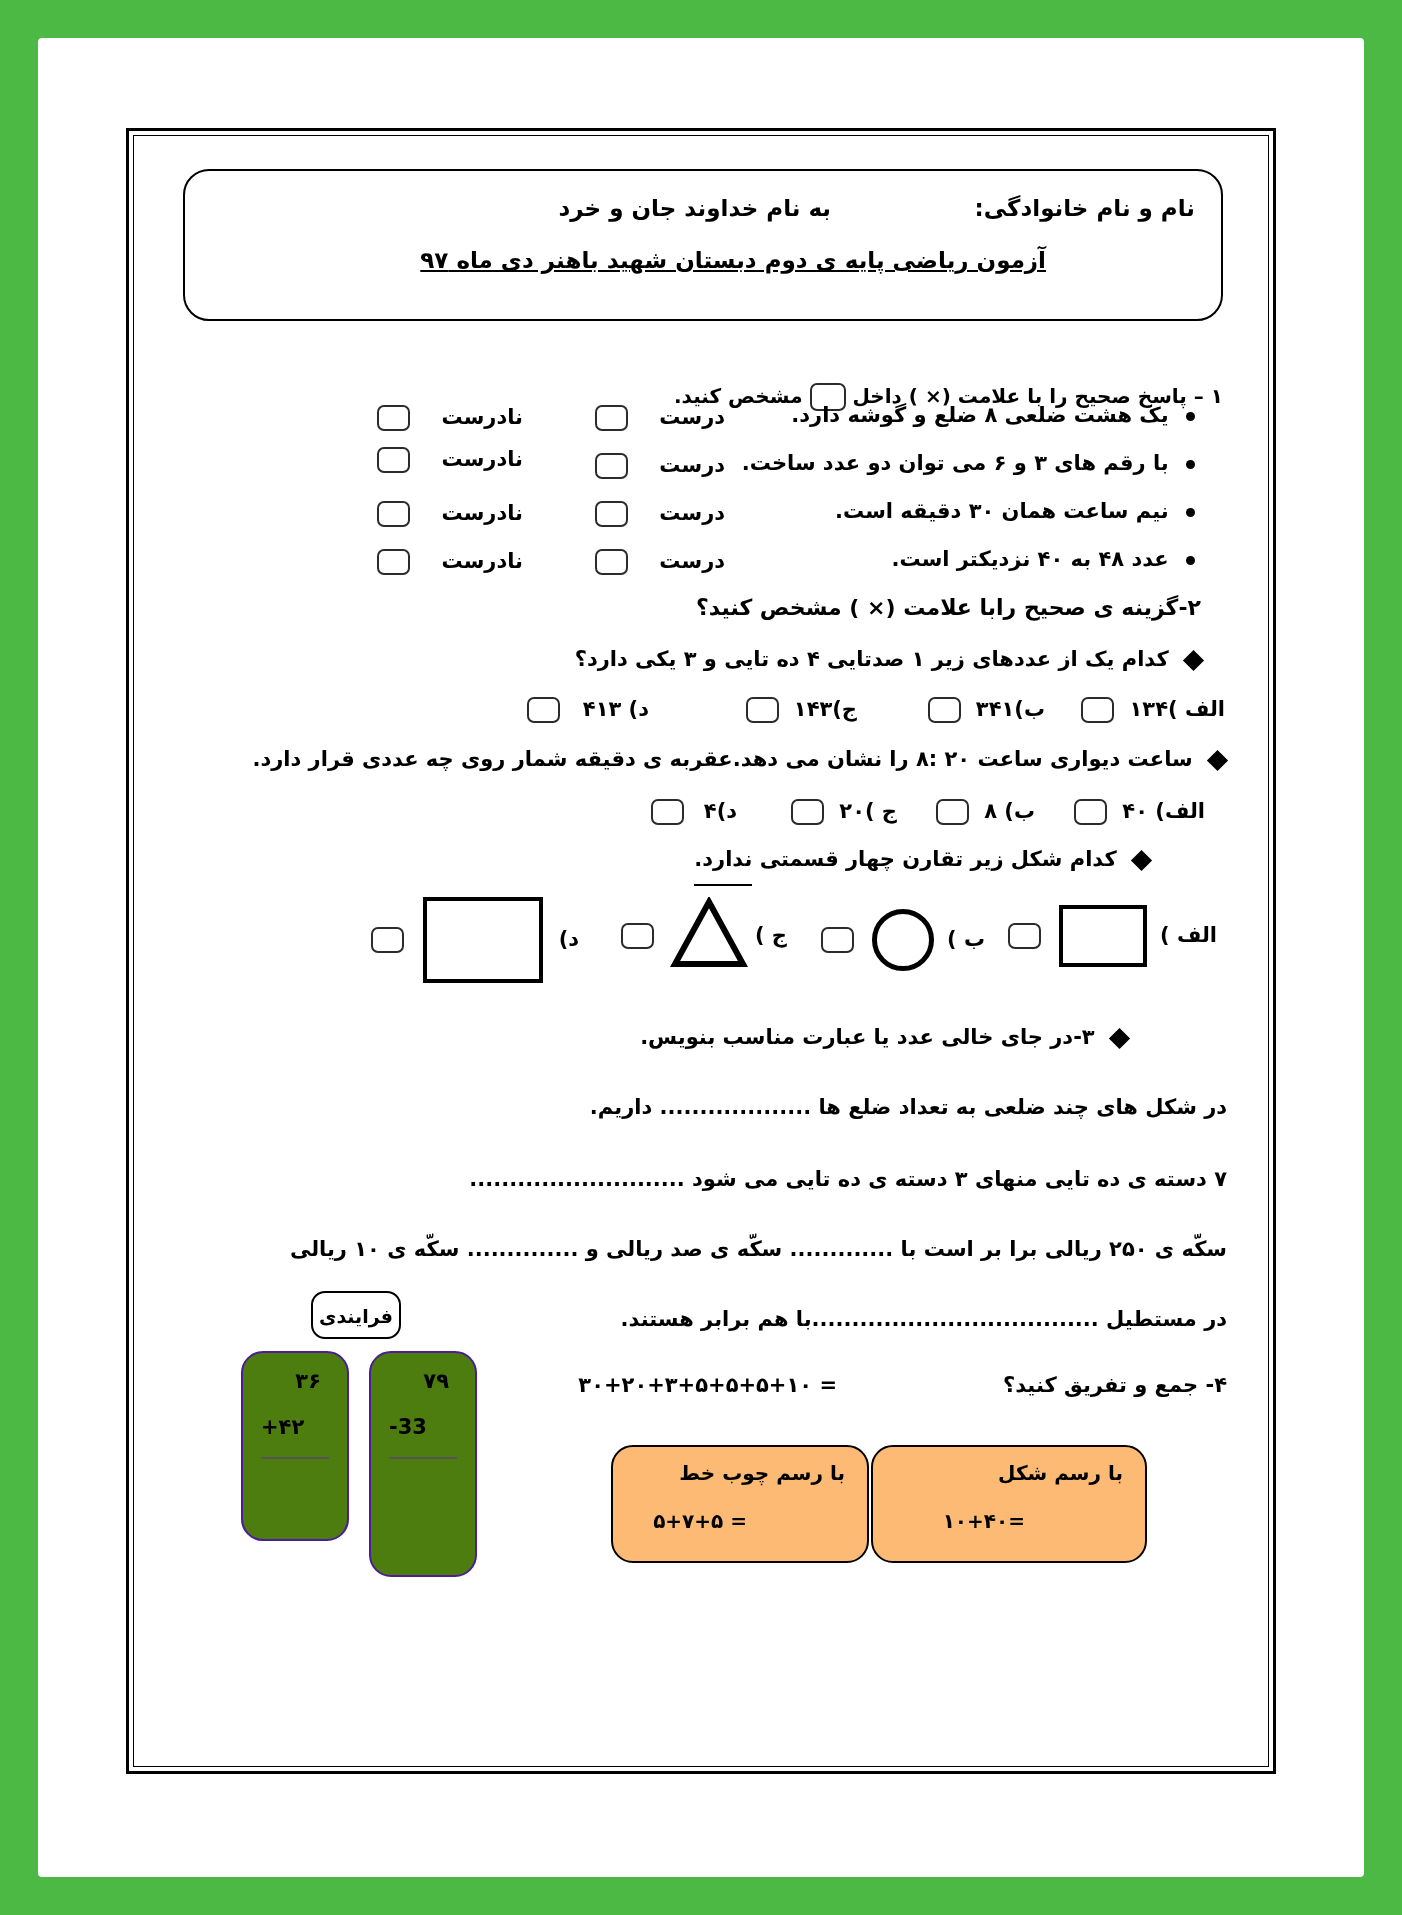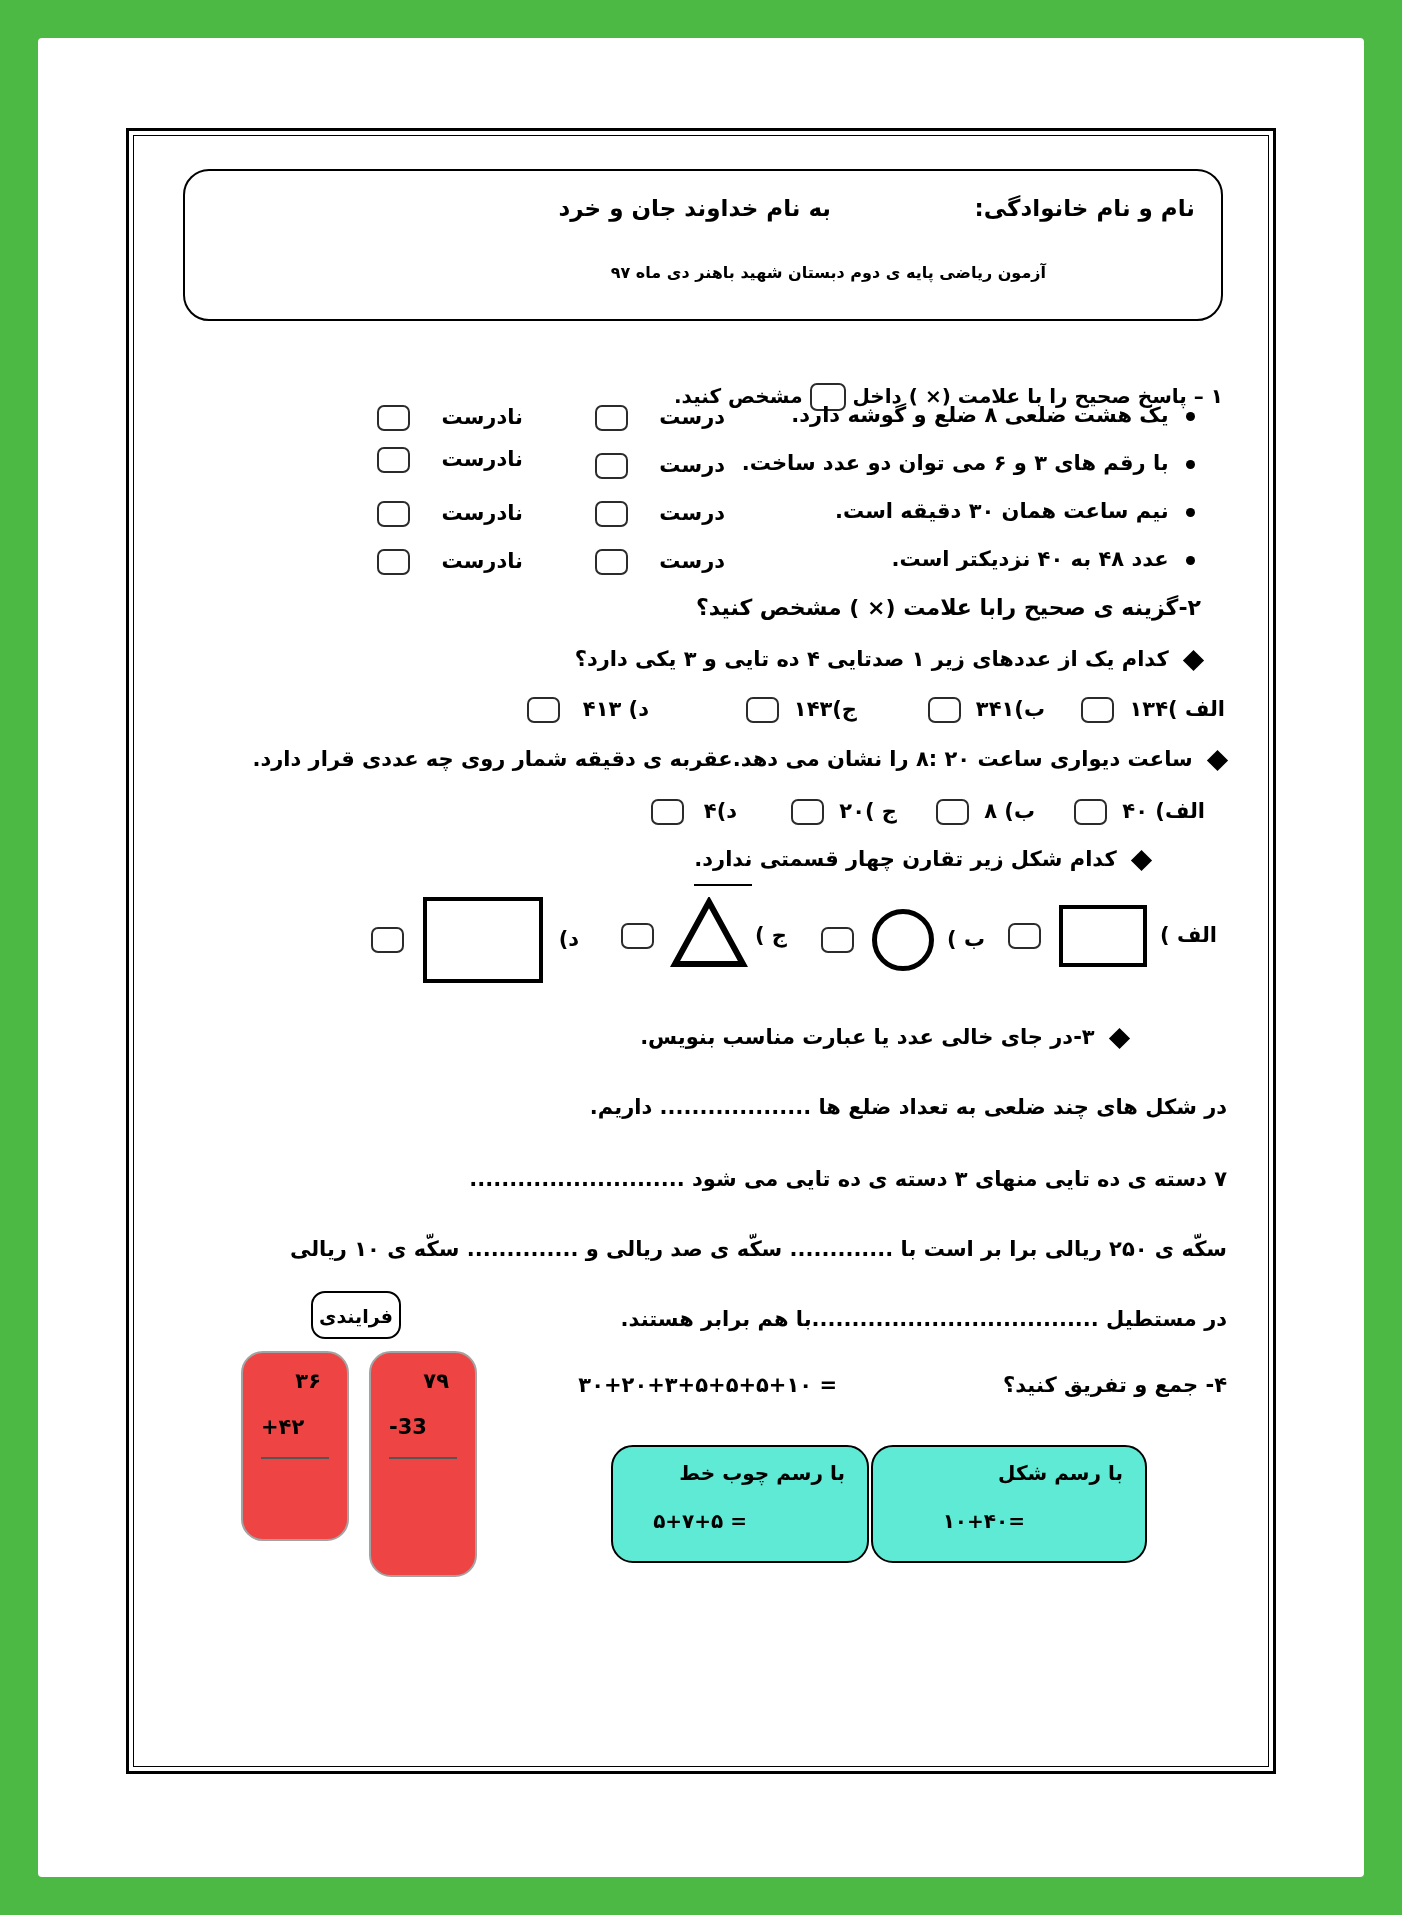--- a/index.html
+++ b/index.html
@@ -74,24 +74,25 @@
   }
   .hdr-bism {
     position: absolute;
     right: 390px; top: 24px;
     font-size: 23px;
     font-weight: bold;
     white-space: nowrap;
   }
   .hdr-title {
     position: absolute;
-    right: 175px; top: 92px;
-    font-size: 16px;
+    right: 175px; top: 76px;
+    font-size: 23px;
     font-weight: bold;
     white-space: nowrap;
+    text-decoration: underline;
   }
 
   
   .ln {
     position: absolute;
     font-weight: bold;
     white-space: nowrap;
   }
 
   
@@ -164,23 +165,23 @@
   
   .farayandi-box {
     position: absolute;
     border: 2px solid #000;
     border-radius: 14px;
     text-align: center;
     font-weight: bold;
   }
   .vcalc-box {
     position: absolute;
-    border: 2px solid #a3a3a3;
+    border: 2px solid #4c1d95;
     border-radius: 22px;
-    background: #ef4444;
+    background: #4d7c0f;
   }
   .vcalc-top {
     position: absolute;
     right: 26px; top: 16px;
     font-size: 21px;
     font-weight: bold;
   }
   .vcalc-bot {
     position: absolute;
     right: 16px; top: 62px;
@@ -190,21 +191,21 @@
   .vcalc-rule {
     position: absolute;
     left: 18px; right: 18px;
     top: 104px;
     border-top: 2px solid #555;
   }
   .draw-box {
     position: absolute;
     border: 2px solid #000;
     border-radius: 22px;
-    background: #5eead4;
+    background: #fdba74;
   }
   .draw-label {
     position: absolute;
     right: 22px; top: 14px;
     font-weight: bold;
     font-size: 20px;
   }
   .draw-expr {
     position: absolute;
     right: 30px; top: 62px;

